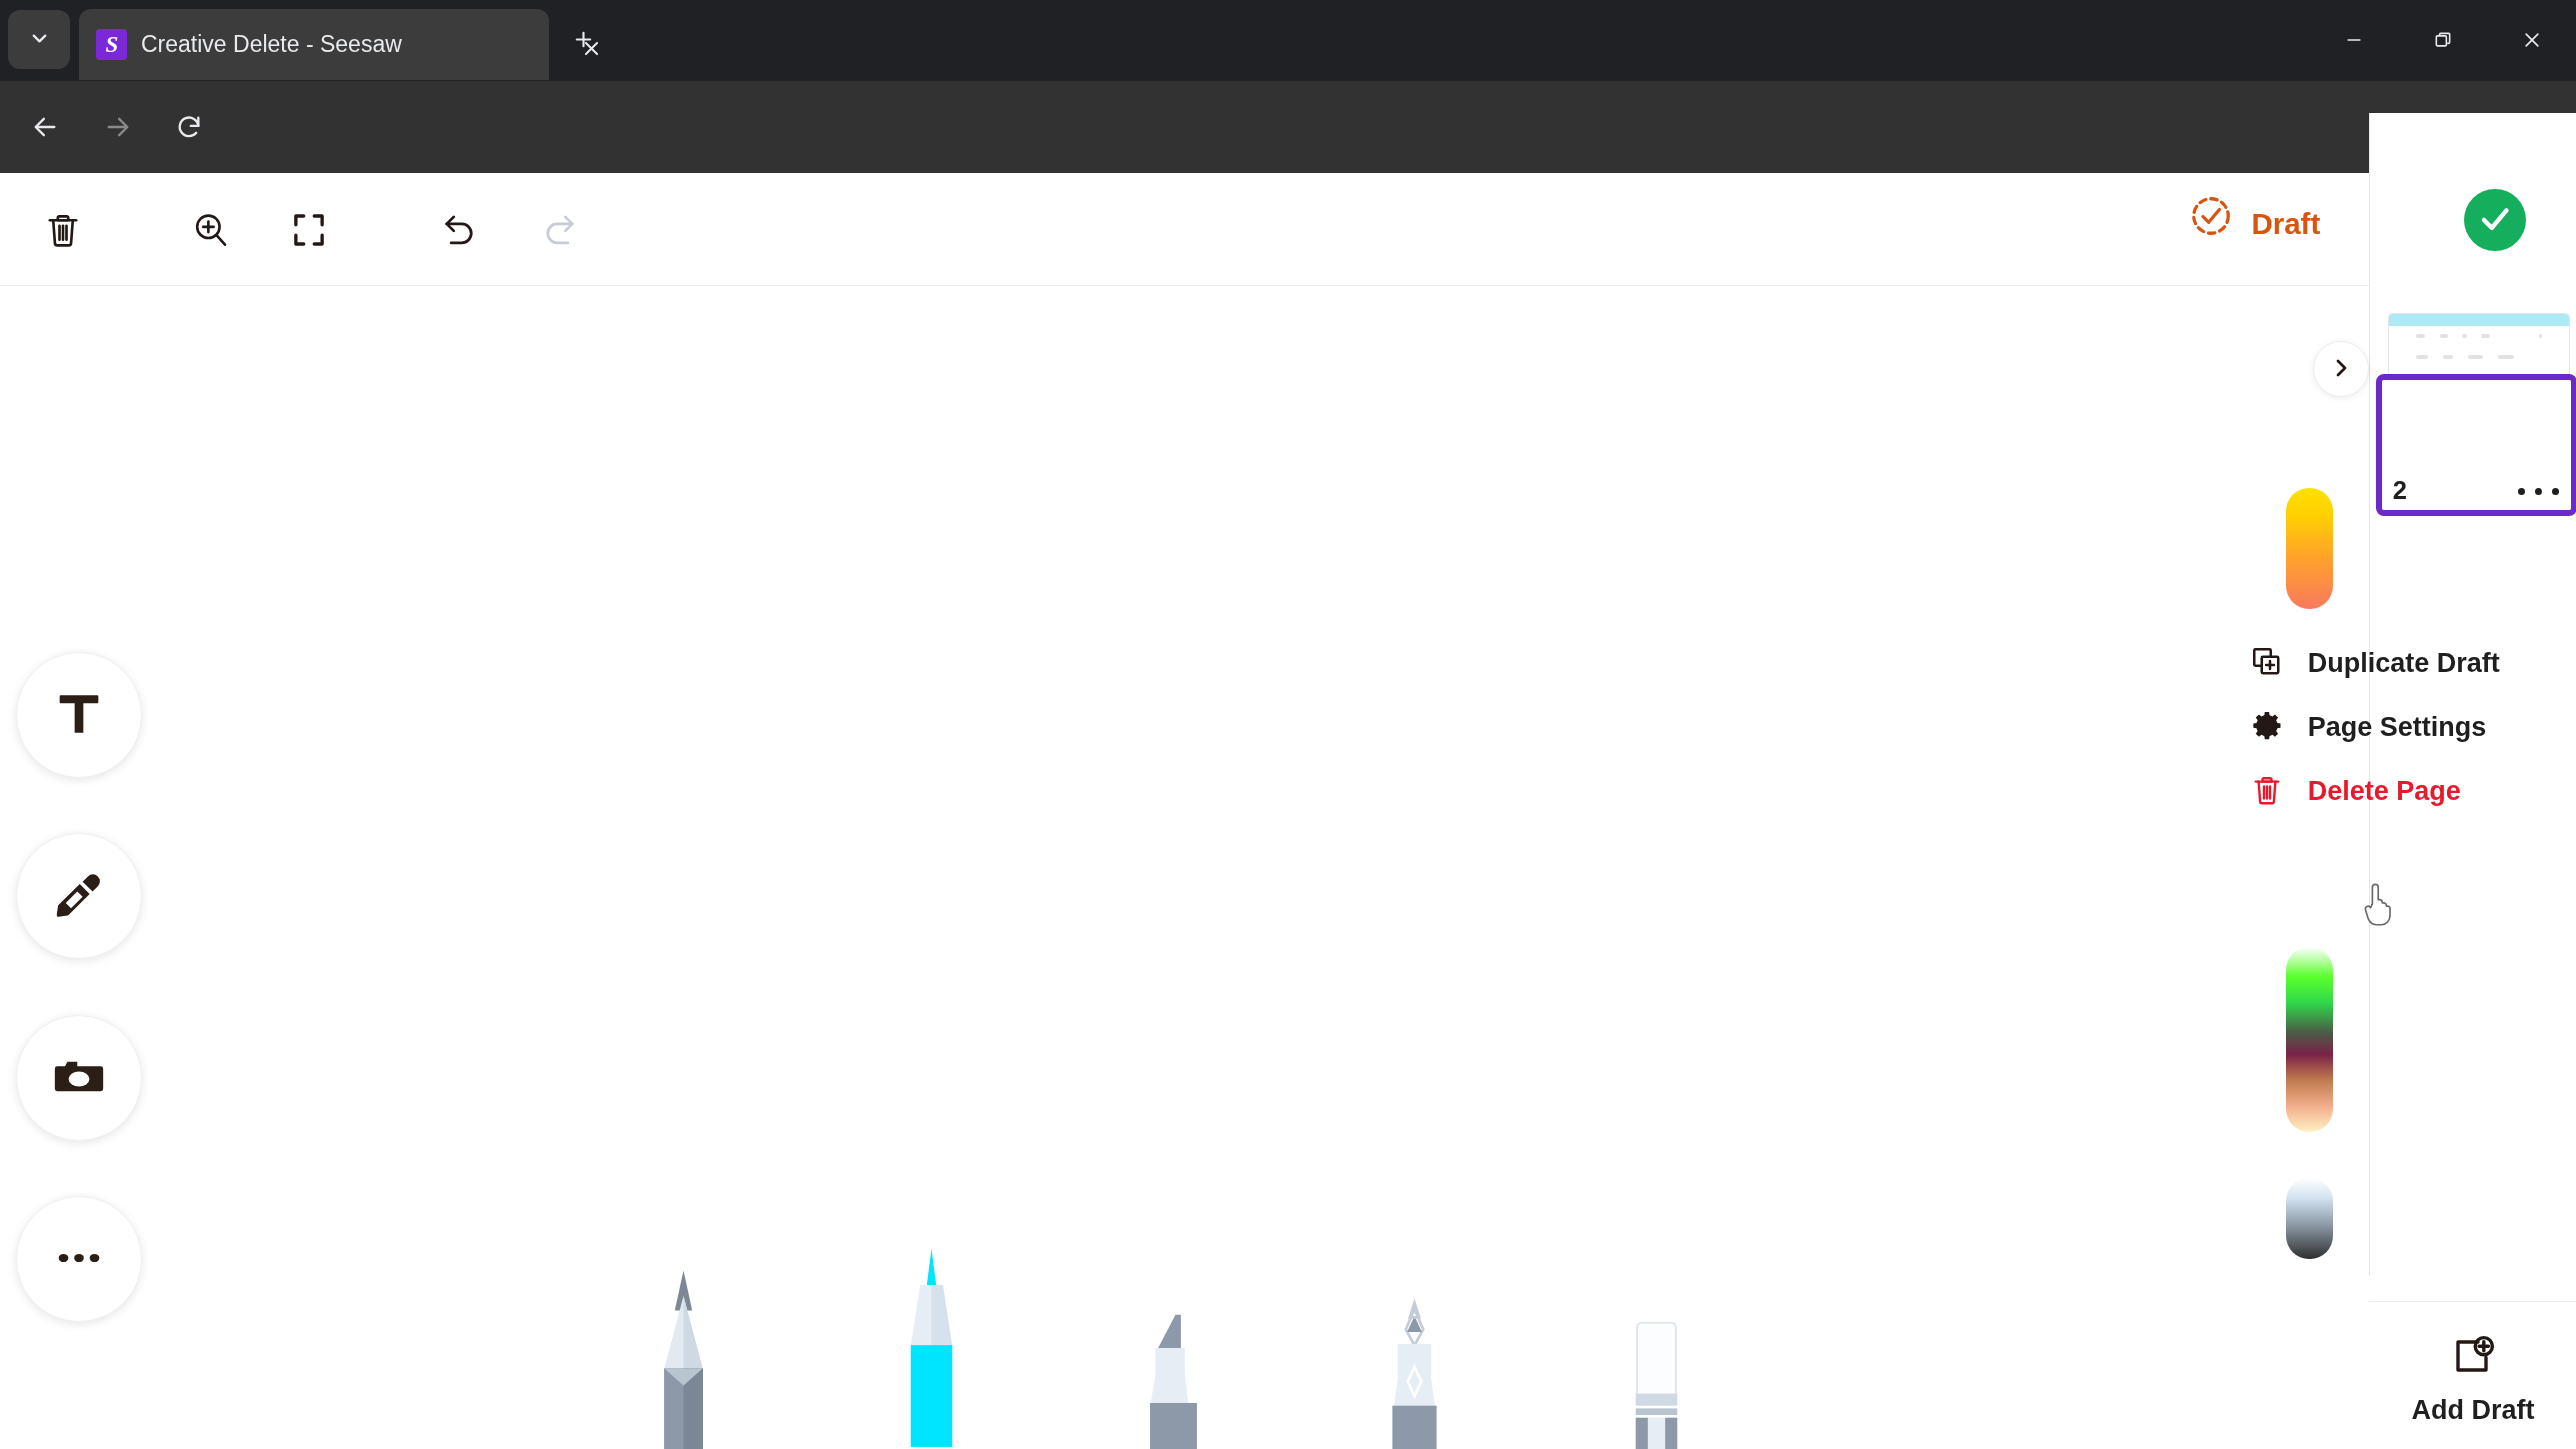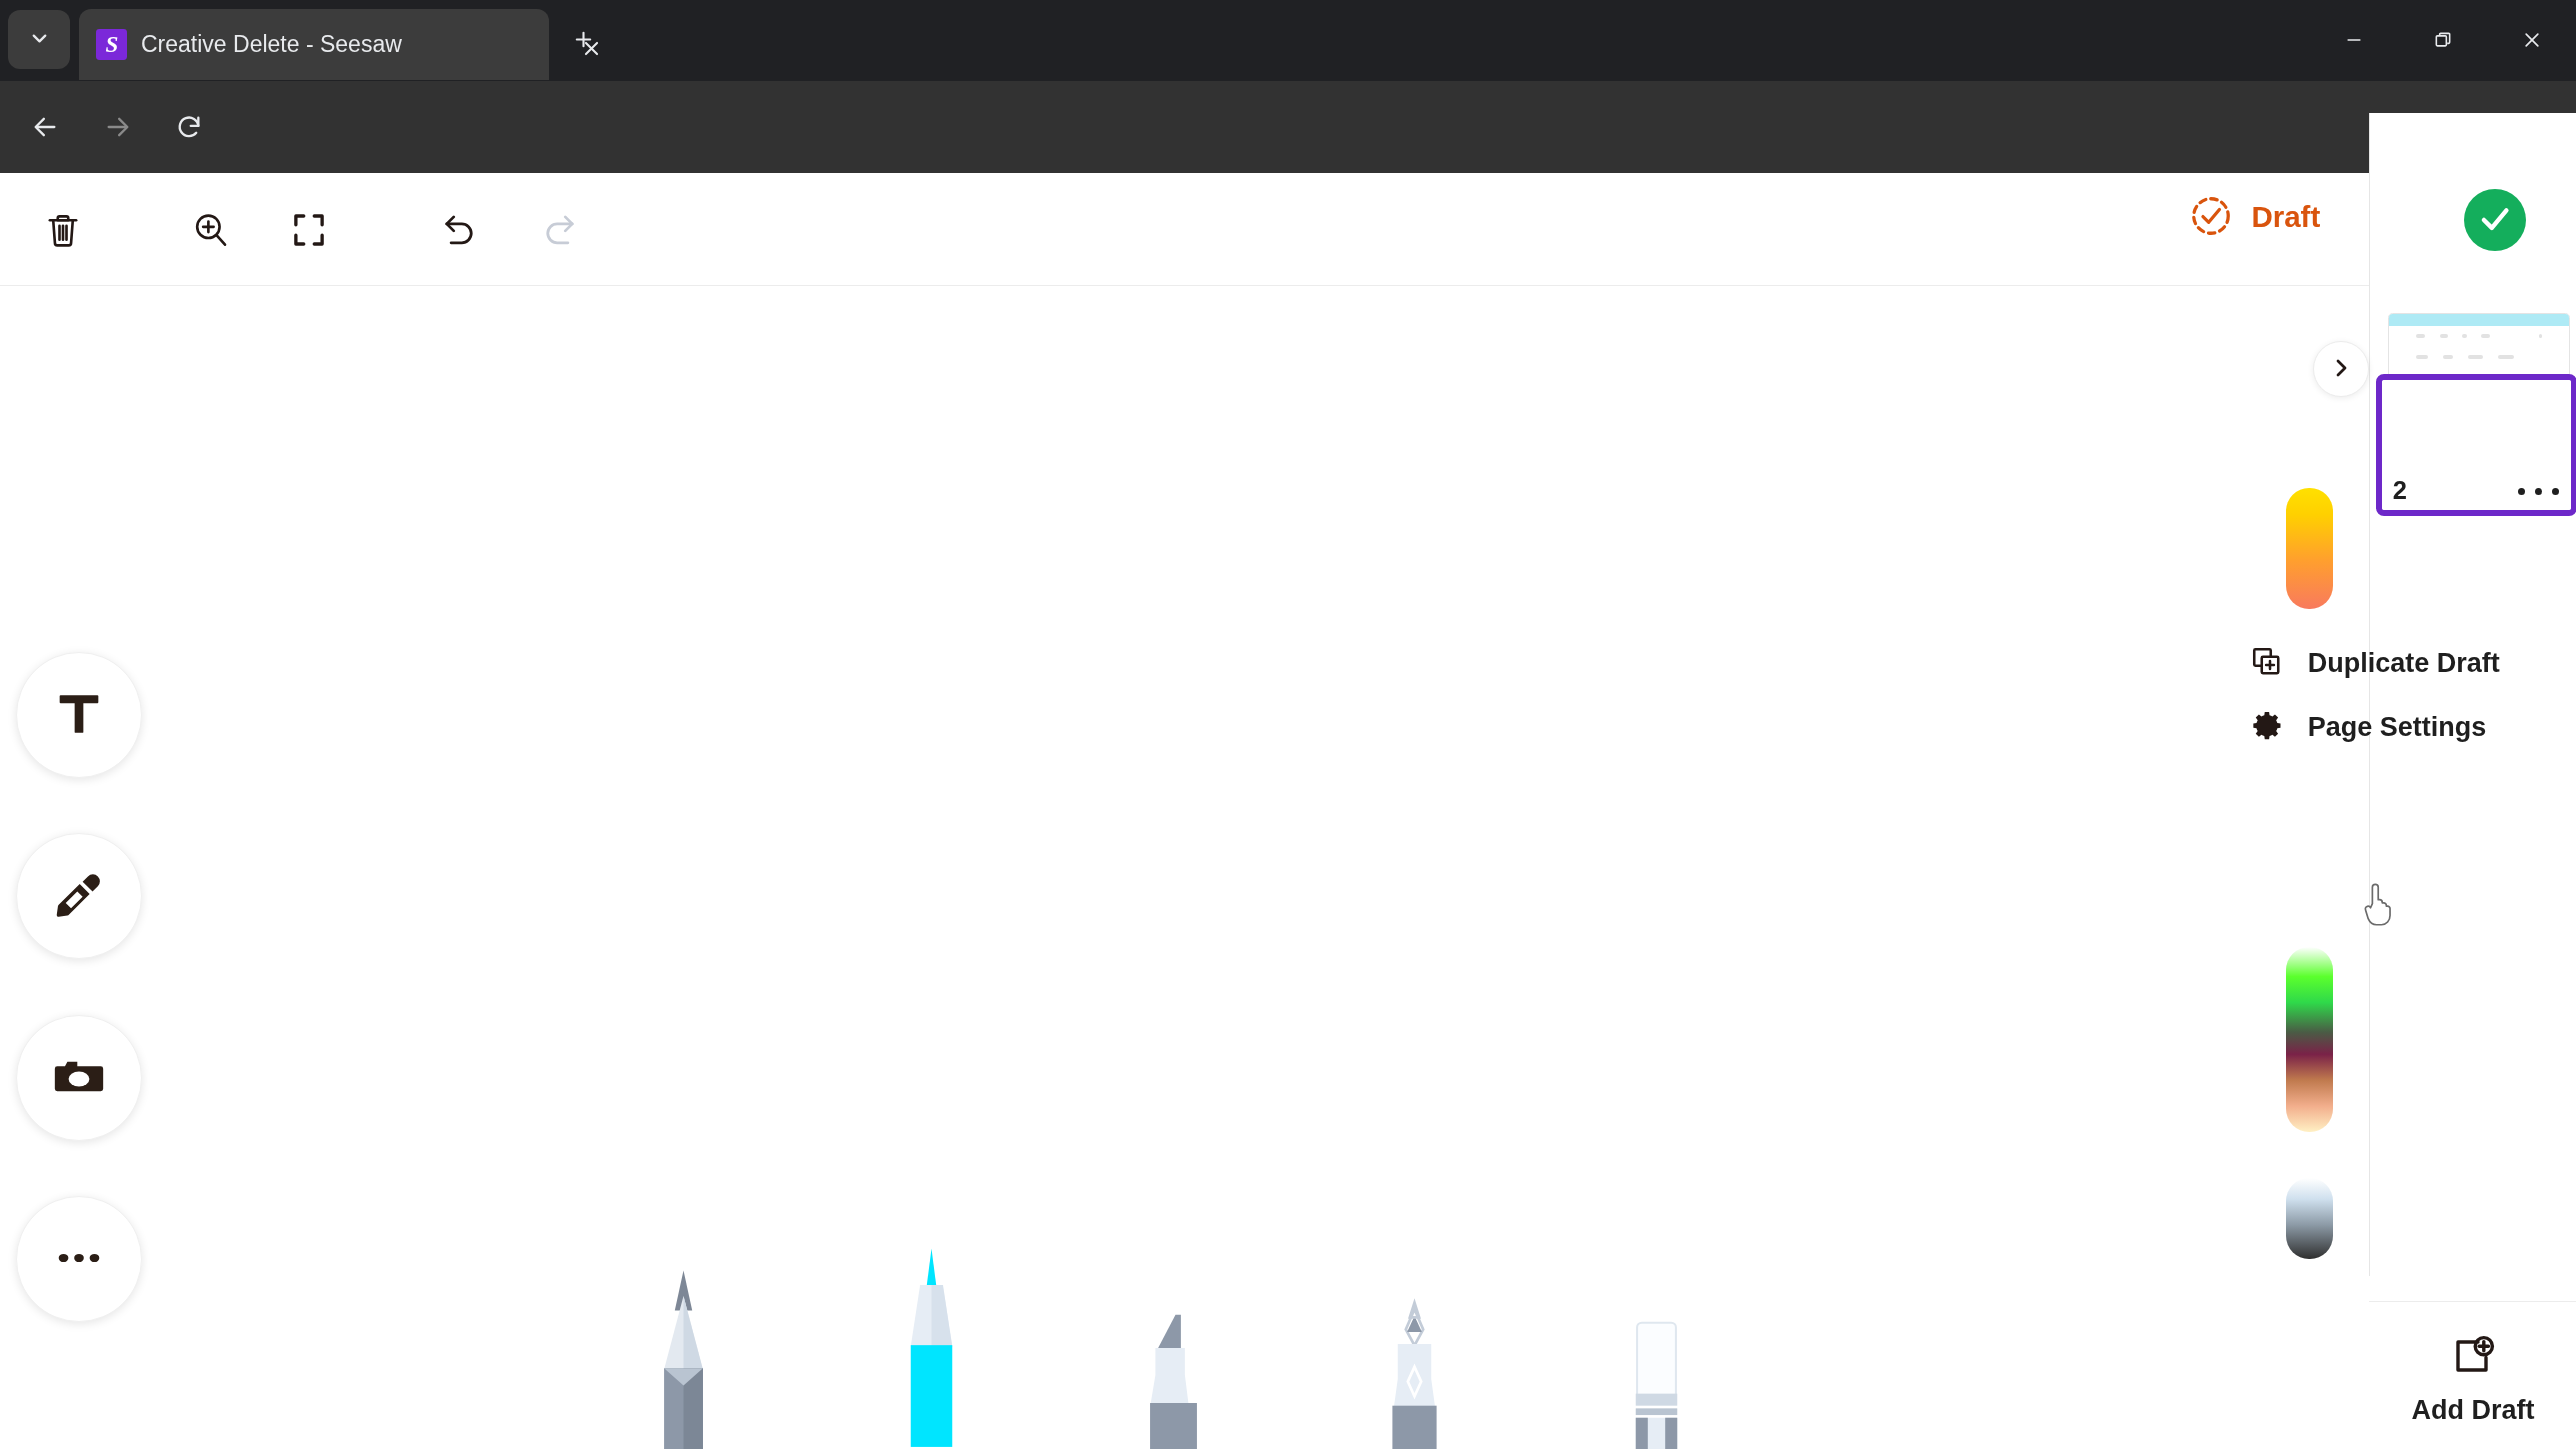--- a/index.html
+++ b/index.html
@@ -162,21 +162,21 @@
   }
   .tool-icon-btn svg { width: 42px; height: 42px; }
   #btn-trash   { left: 32px; }
   #btn-zoom    { left: 180px; }
   #btn-fit     { left: 278px; }
   #btn-undo    { left: 428px; }
   #btn-redo    { left: 529px; }
 
   #draft-status {
     position: absolute; left: 2188px; top: 193px;
-    display: flex; align-items: center; gap: 17.4px;
+    display: flex; align-items: flex-end; gap: 17.4px;
   }
   #draft-status svg { width: 46px; height: 46px; flex: none; }
   #draft-label { color: #d9540d; font-size: 29.5px; font-weight: 700; }
 
   #submit-btn {
     position: absolute; left: 2464px; top: 189px;
     width: 62px; height: 62px;
     border-radius: 50%;
     background: #14ae5c;
     display: flex; align-items: center; justify-content: center;
@@ -692,20 +692,31 @@
   <div class="ctx-item">
     <span>
       <svg viewBox="0 0 24 24" fill="#231815">
         <path d="M12 8.1a3.9 3.9 0 1 0 0 7.8 3.9 3.9 0 0 0 0-7.8zm0 5.8a1.9 1.9 0 1 1 0-3.8 1.9 1.9 0 0 1 0 3.8z"></path>
         <path d="M21 10.3l-2.1-.3a7.3 7.3 0 0 0-.8-1.9l1.3-1.7-2.1-2.1-1.7 1.3a7.3 7.3 0 0 0-1.9-.8L13.4 2.7h-2.9l-.3 2.1a7.3 7.3 0 0 0-1.9.8L6.6 4.3 4.5 6.4l1.3 1.7a7.3 7.3 0 0 0-.8 1.9l-2.1.3v2.9l2.1.3a7.3 7.3 0 0 0 .8 1.9l-1.3 1.7 2.1 2.1 1.7-1.3a7.3 7.3 0 0 0 1.9.8l.3 2.1h2.9l.3-2.1a7.3 7.3 0 0 0 1.9-.8l1.7 1.3 2.1-2.1-1.3-1.7a7.3 7.3 0 0 0 .8-1.9l2.1-.3z"></path>
       </svg>
     </span>
     <span class="ctx-label">Page Settings</span>
   </div>
 
+  <div class="ctx-item danger">
+    <span>
+      <svg viewBox="0 0 24 24" fill="none" stroke="#e8192c" stroke-width="1.6" stroke-linecap="round" stroke-linejoin="round">
+        <path d="M4.5 6.4h15"></path>
+          <path d="M10 4.2h4c.6 0 1 .4 1 1v1.2H9V5.2c0-.6.4-1 1-1z"></path>
+        <path d="M6.4 6.4l1 13.2c0 .7.6 1.2 1.3 1.2h6.6c.7 0 1.3-.5 1.3-1.2l1-13.2"></path>
+        <path d="M10 9.6v8M12 9.6v8M14 9.6v8"></path>
+      </svg>
+    </span>
+    <span class="ctx-label">Delete Page</span>
+  </div>
 </div>
 
 <div id="mouse-cursor">
   <svg viewBox="0 0 32 42" fill="#ffffff" stroke="#6b6b6b" stroke-width="1.5" stroke-linejoin="round">
     <path d="M11 21V6.5a2.6 2.6 0 0 1 5.2 0V17.5h1.2a2.4 2.4 0 0 1 2.4 2.4v.4h1.3a2.3 2.3 0 0 1 2.3 2.3v.6h1.1a2.2 2.2 0 0 1 2.2 2.2v6.1c0 4.6-3.2 8.3-7.6 8.3h-4.4c-3.7 0-6.1-2.3-7.4-5.4L5 26.8c-.7-1.7.2-3 1.6-3.4 1.1-.3 2.2.2 2.8 1.3z"></path>
   </svg>
 </div>
 
 <div id="panel-divider"></div>
 

